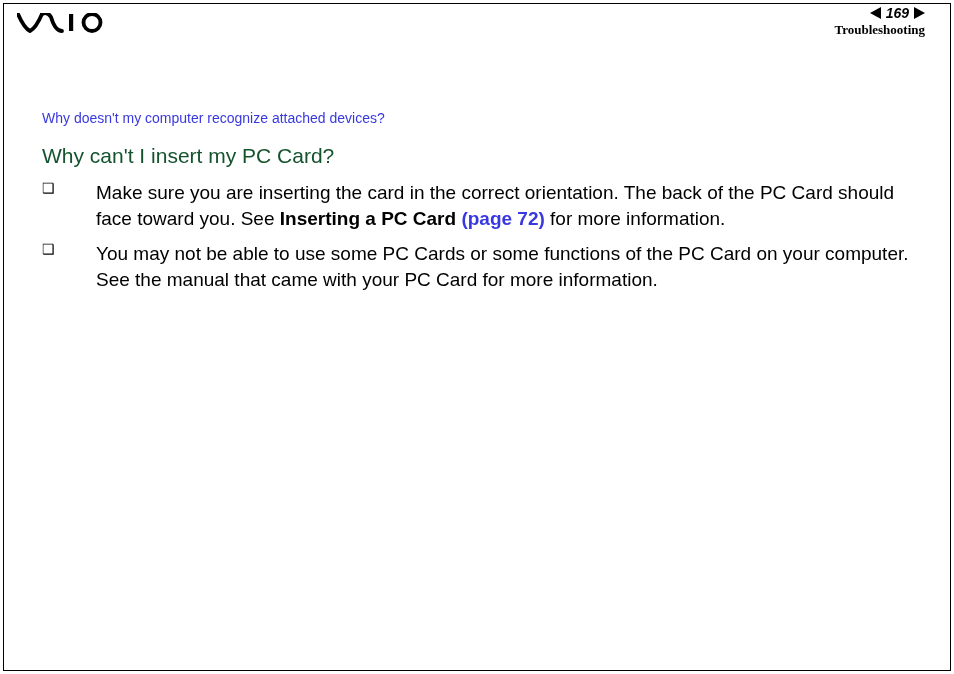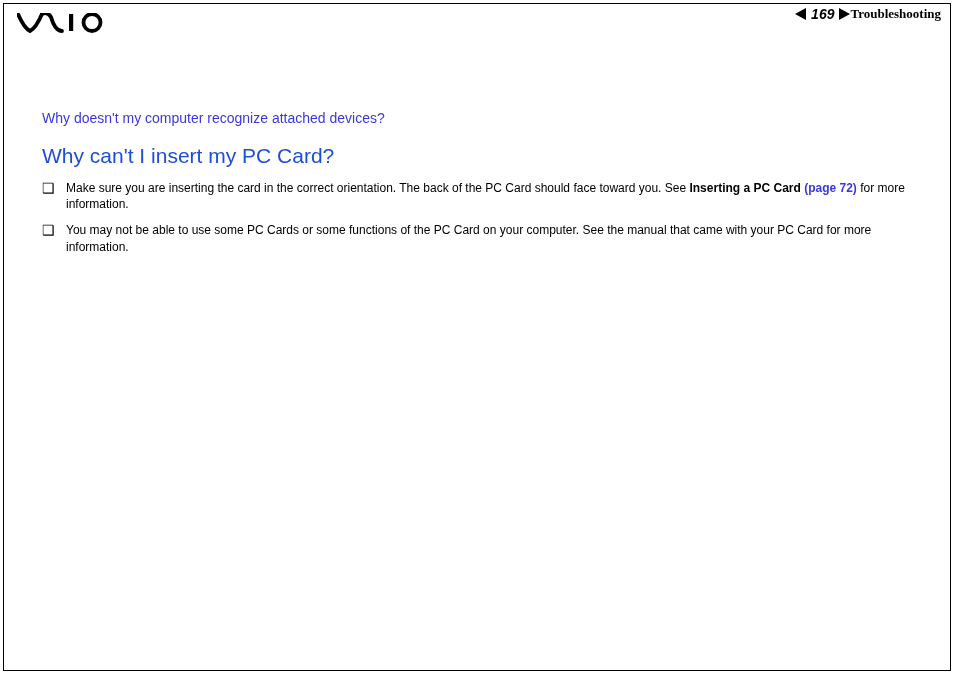--- a/index.html
+++ b/index.html
@@ -27,23 +27,23 @@
       display: flex;
       justify-content: space-between;
       align-items: flex-start;
     }
     .logo {
       margin-top: 10px;
       margin-left: 14px;
     }
     .header-right {
       display: flex;
-      flex-direction: row;
+      flex-direction: column;
       align-items: flex-end;
-      margin-right: 10px;
+      margin-right: 26px;
       margin-top: 2px;
     }
     .page-nav {
       display: flex;
       align-items: center;
       gap: 2px;
     }
     .arrow-left {
       width: 0; height: 0;
       border-top: 6px solid transparent;
@@ -76,21 +76,21 @@
       left: 42px;
       right: 42px;
     }
     .heading {
       color: #3838e0;
       font-size: 14px;
       font-weight: normal;
       margin-bottom: 10px;
     }
     .heading2 {
-      color: #1d4ed8;
+      color: #14532d;
       font-size: 21px;
       font-weight: normal;
       margin-top: 18px;
       margin-bottom: 12px;
     }
     .body-text {
       font-size: 14.5px;
       line-height: 1.35;
       color: #000;
     }
@@ -100,23 +100,24 @@
     .list-item {
       display: flex;
       margin-bottom: 10px;
     }
     .bullet {
       width: 24px;
       flex-shrink: 0;
       font-size: 14px;
     }
     .item-text {
-      font-size: 12px;
+      font-size: 19px;
       line-height: 1.35;
       color: #000;
+      margin-left: 30px;
     }
     .bold { font-weight: bold; }
     .link {
       color: #3838e0;
       font-weight: bold;
     }
   </style>
 </head>
 <body>
 

